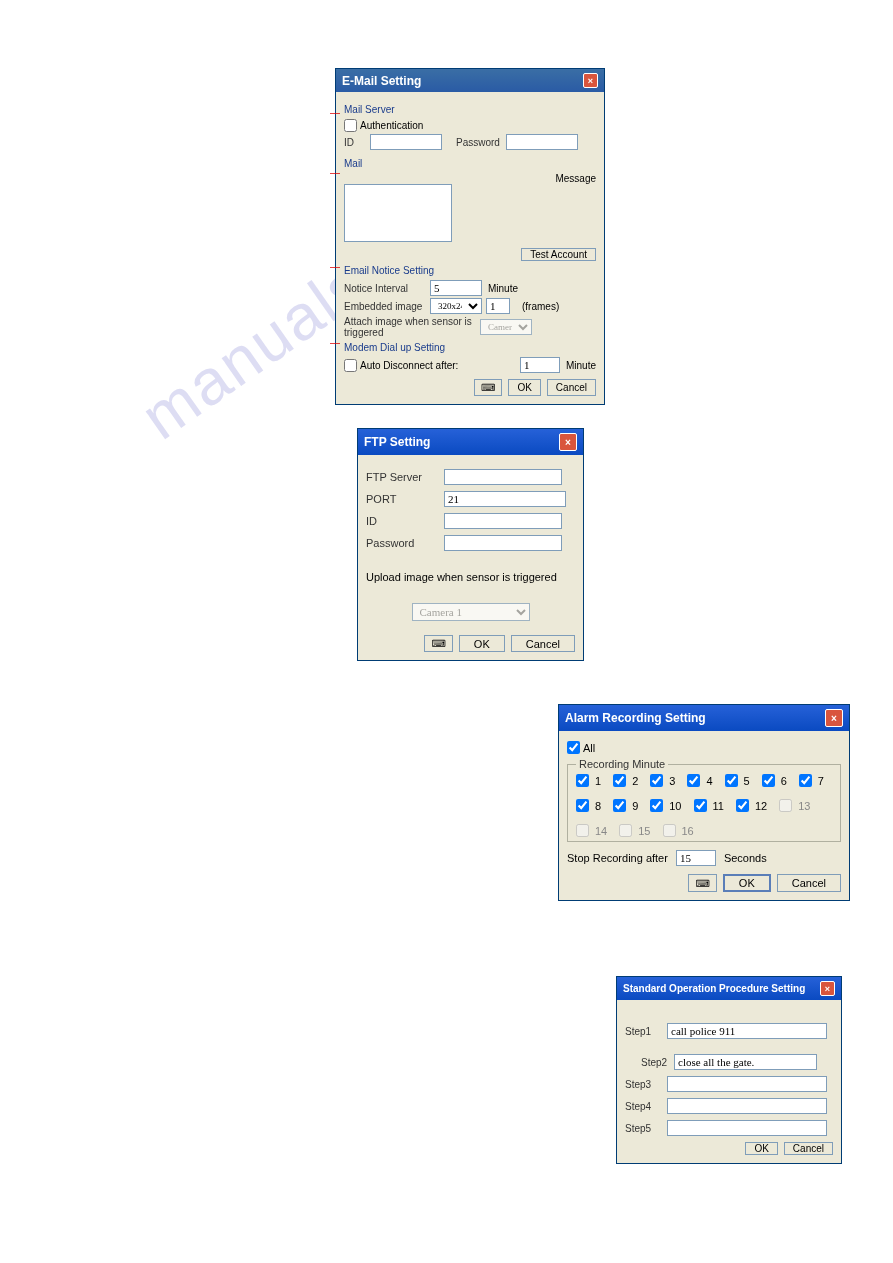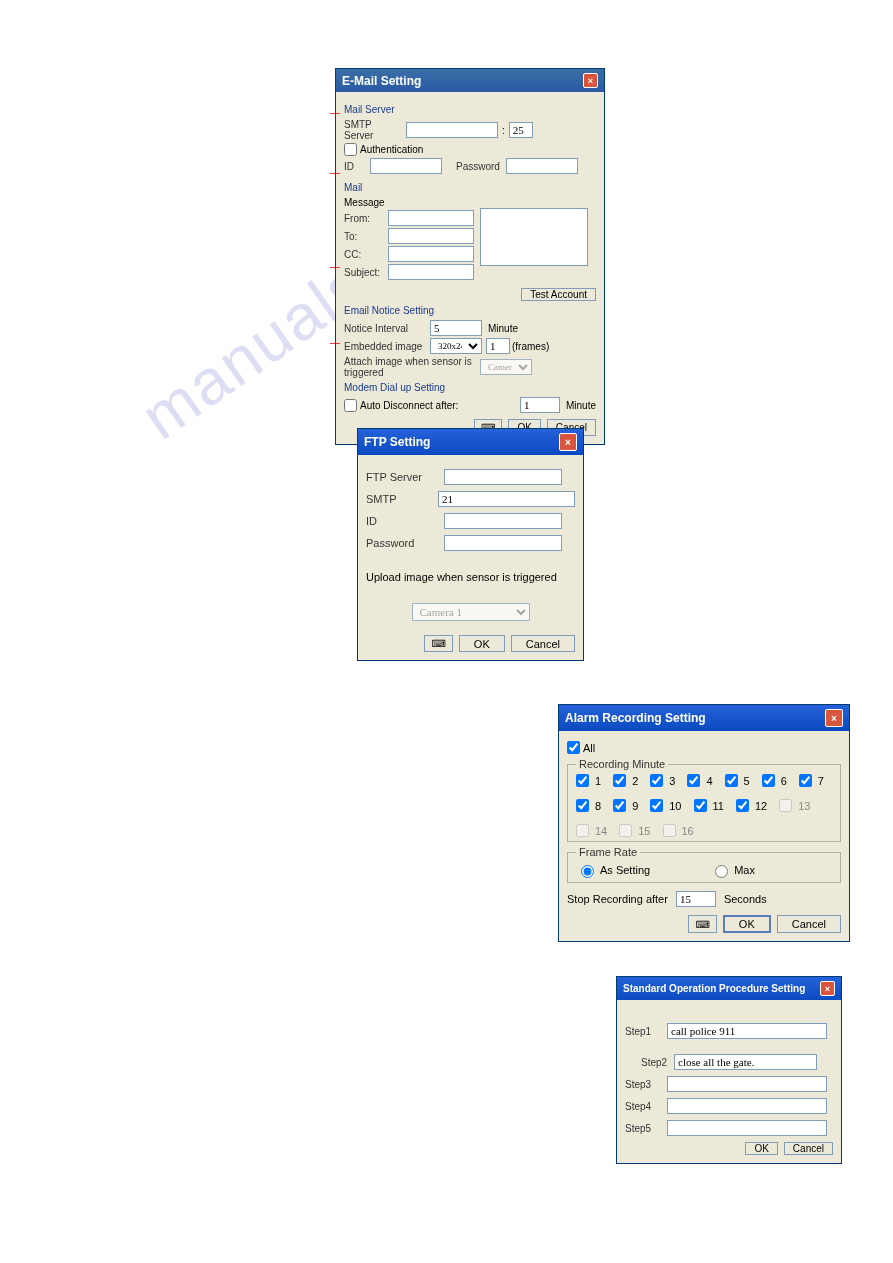--- a/index.html
+++ b/index.html
@@ -38,72 +38,48 @@
     <span>E-Mail Setting</span>
     <span class="closebtn sm">×</span>
   </div>
   <div class="body" style="font-size:10px">
     <div class="redtick" style="left:-6px;top:38px">—</div>
     <div class="redtick" style="left:-6px;top:98px">—</div>
     <div class="redtick" style="left:-6px;top:192px">—</div>
     <div class="redtick" style="left:-6px;top:268px">—</div>
     <div class="section-title sm">Mail Server</div>
     <div class="row">
-      <span class="label" style="width:56px">SMTP Server</span>
-      <input type="text" style="width: 92px;">
-      <span style="margin:0 4px">:</span>
-      <input type="text" style="width: 24px;" value="25">
-    </div>
-    <div class="row">
         <input type="checkbox" style="">
         <span>Authentication</span>
       </div>
     <div class="row">
       <span class="label" style="width:20px">ID</span>
       <input type="text" style="width: 72px;">
       <span class="label" style="margin-left:14px">Password</span>
       <input type="password" style="width: 72px;">
     </div>
     <div class="section-title sm" style="margin-top:8px">Mail</div>
-    <div style="text-align:left">Message</div>
+    <div style="text-align:right">Message</div>
     <div style="display:flex;gap:6px">
-      <div style="flex:0 0 130px">
-        <div class="row">
-            <span class="label" style="width:38px">From:</span>
-            <input type="text" style="width: 86px;">
-          </div>
-        <div class="row">
-            <span class="label" style="width:38px">To:</span>
-            <input type="text" style="width: 86px;">
-          </div>
-        <div class="row">
-            <span class="label" style="width:38px">CC:</span>
-            <input type="text" style="width: 86px;">
-          </div>
-        <div class="row">
-            <span class="label" style="width:38px">Subject:</span>
-            <input type="text" style="width: 86px;">
-          </div>
-      </div>
       <textarea style="width: 108px; height: 58px; resize: none;"></textarea>
     </div>
     <div class="btnrow">
         <button class="btn sm">Test Account</button>
       </div>
     <div class="section-title sm">Email Notice Setting</div>
     <div class="row">
       <span class="label" style="width:80px">Notice Interval</span>
       <input type="text" style="width: 52px;" value="5">
       <span style="margin-left:6px">Minute</span>
     </div>
     <div class="row">
       <span class="label" style="width:80px">Embedded image</span>
       <select style="width:52px;font-size:9px"><option>320x240</option></select>
       <input type="text" style="width: 24px; margin-left: 4px;" value="1">
-      <span style="margin-left:2px">(frames)</span>
+      <span style="margin-left:12px">(frames)</span>
     </div>
     <div class="row">
       <span class="label" style="width:130px">Attach image when sensor is triggered</span>
       <select style="width:52px;font-size:9px" class="disabled" disabled=""><option>Camera 1</option></select>
     </div>
     <div class="section-title sm">Modem Dial up Setting</div>
     <div class="row">
         <input type="checkbox" style="">
         <span>Auto Disconnect after:</span>
       <input type="text" style="width: 40px; margin-left: auto;" value="1">
@@ -121,22 +97,22 @@
   <div class="titlebar blue">
     <span>FTP Setting</span>
     <span class="closebtn">×</span>
   </div>
   <div class="body">
     <div class="row" style="margin:6px 0">
         <span class="label" style="width:72px">FTP Server</span>
         <input type="text" style="width: 118px;">
       </div>
     <div class="row" style="margin:6px 0">
-        <span class="label" style="width:72px">SMTP</span>
-        <input type="text" style="width: 137px;" value="21">
+        <span class="label" style="width:72px">PORT</span>
+        <input type="text" style="width: 122px;" value="21">
       </div>
     <div class="row" style="margin:6px 0">
         <span class="label" style="width:72px">ID</span>
         <input type="text" style="width: 118px;">
       </div>
     <div class="row" style="margin:6px 0">
         <span class="label" style="width:72px">Password</span>
         <input type="password" style="width: 118px;">
       </div>
     <div style="margin:20px 0">Upload image when sensor is triggered</div>
@@ -221,33 +197,20 @@
         <span class="chk disabled">
             <input type="checkbox" disabled="" style="">
             <span>15</span>
           </span>
         <span class="chk disabled">
             <input type="checkbox" disabled="" style="">
             <span>16</span>
           </span>
       </div>
     </fieldset>
-    <fieldset>
-      <legend>Frame Rate</legend>
-      <div style="display:flex;gap:60px">
-        <label class="chk">
-            <input type="radio" name="fr" checked="" style="">
-            <span>As Setting</span>
-          </label>
-        <label class="chk">
-            <input type="radio" name="fr" style="">
-            <span>Max</span>
-          </label>
-      </div>
-    </fieldset>
     <div class="row" style="margin:8px 0">
       <span>Stop Recording after</span>
       <input type="text" style="width: 40px; margin: 0px 8px;" value="15">
       <span>Seconds</span>
     </div>
     <div class="btnrow">
       <button class="iconbtn">⌨</button>
       <button class="btn highlight">OK</button>
       <button class="btn">Cancel</button>
     </div>

